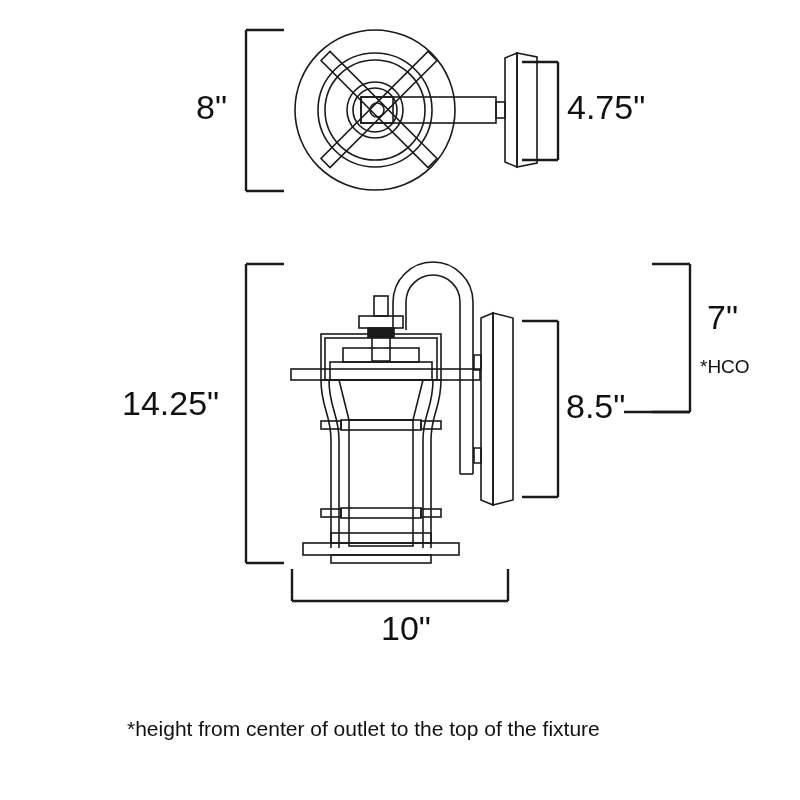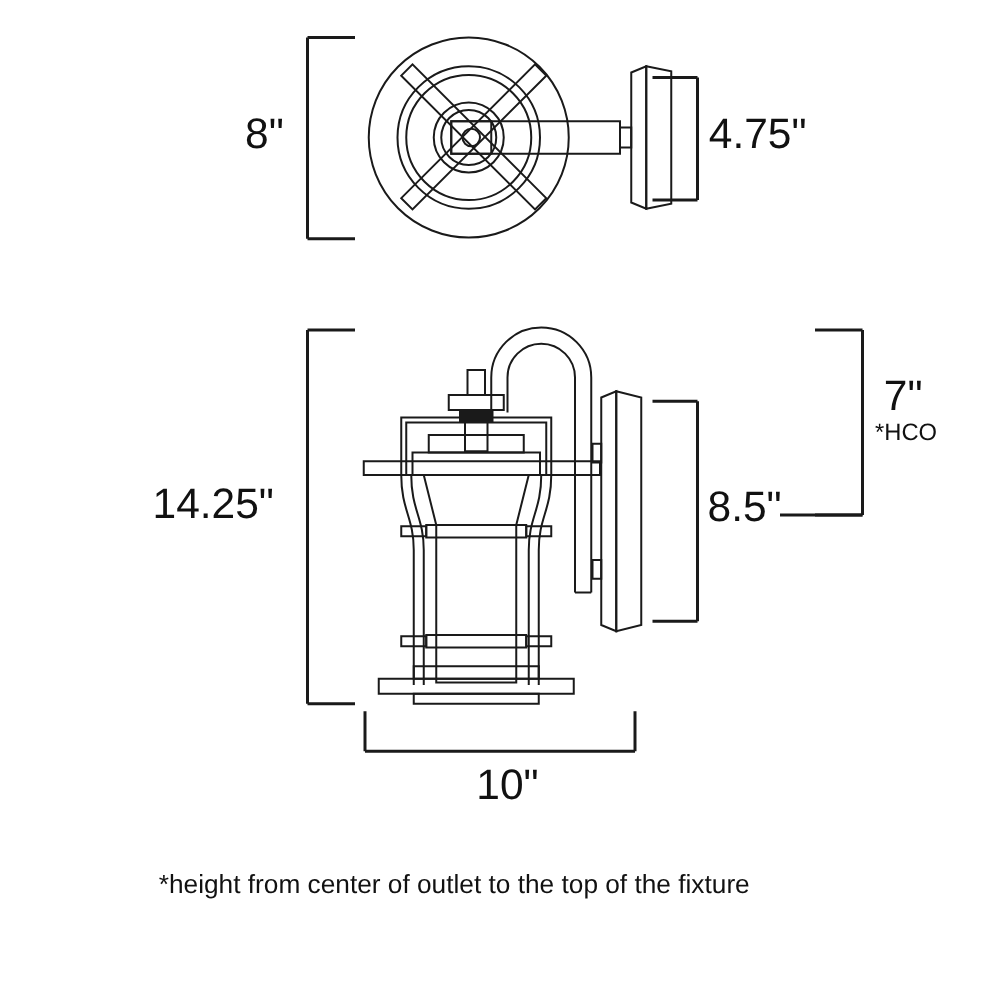--- a/index.html
+++ b/index.html
@@ -26,37 +26,37 @@
     height: 800px;
   }
   .dim-label {
     position: absolute;
     font-family: "Liberation Sans", sans-serif;
     color: #111111;
     white-space: nowrap;
     line-height: 1;
   }
   .dim-lg { font-size: 34px; }
-  .dim-sm { font-size: 19px; }
+  .dim-sm { font-size: 19px; margin-top: 20px; }
   .footnote {
     position: absolute;
     font-family: "Liberation Sans", sans-serif;
     font-size: 21px;
     color: #111111;
     white-space: nowrap;
     line-height: 1;
   }
   .lbl-8      { left: 196px; top: 90px; }
   .lbl-475    { left: 567px; top: 90px; }
   .lbl-1425   { left: 122px; top: 386px; }
   .lbl-85     { left: 566px; top: 389px; }
   .lbl-7      { left: 707px; top: 300px; }
   .lbl-hco    { left: 700px; top: 337px; }
   .lbl-10     { left: 381px; top: 611px; }
-  .lbl-note   { left: 127px; top: 697px; }
+  .lbl-note   { left: 127px; top: 718px; }
 </style>
 </head>
 <body>
 
 <div id="sheet">
 
   <svg id="drawing" viewBox="0 0 800 800">
     <g fill="none" stroke="#1a1a1a" stroke-width="1.6" stroke-linecap="butt" stroke-linejoin="miter">
 
       <g>

